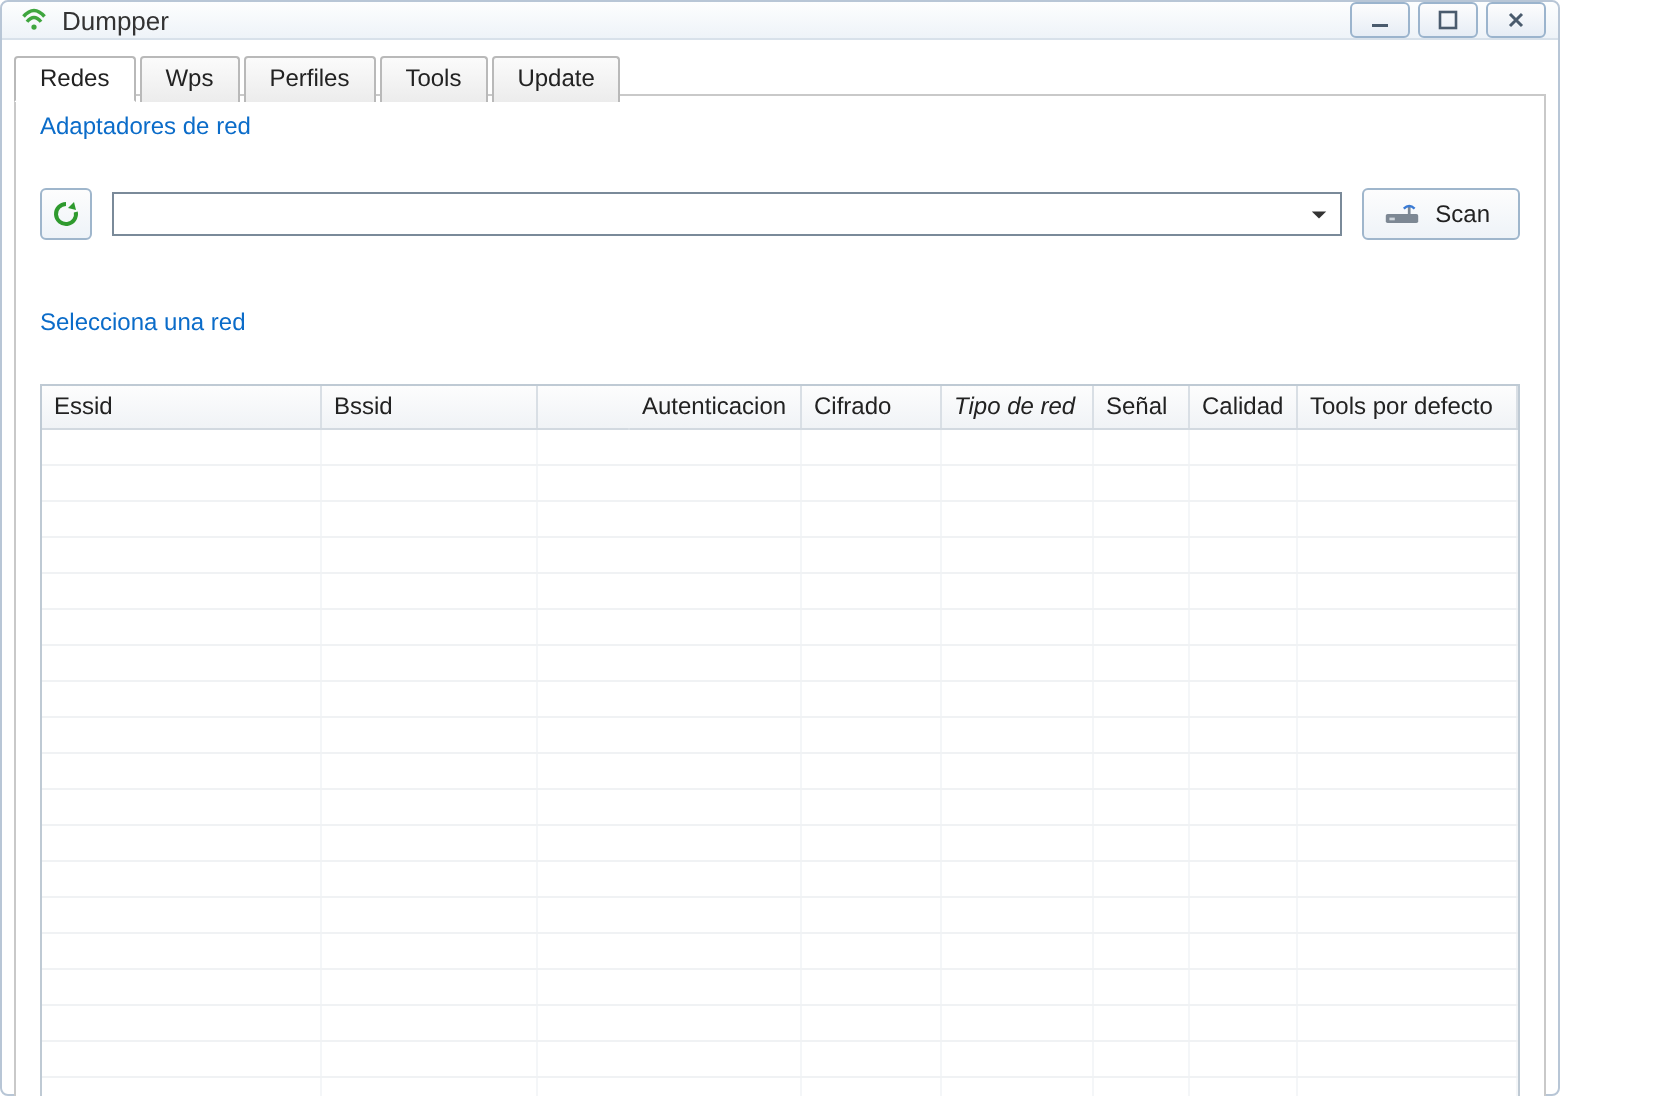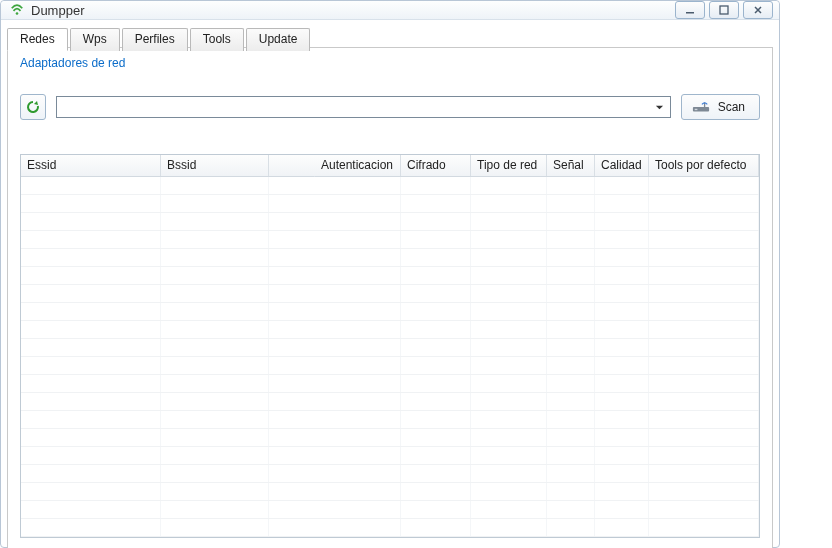--- a/index.html
+++ b/index.html
@@ -161,21 +161,21 @@
   .td {
     border-right: 1px solid #f4f6f8;
     padding: 0 6px;
   }
   
   .c0 { width: 140px; }
   .c1 { width: 108px; }
   .c2 { width: 46px; margin-top: 21px; }
   .c3 { width: 86px; }
   .c4 { width: 70px; }
-  .c5 { width: 76px; }
+  .c5 { width: 76px; font-style: italic; }
   .c6 { width: 48px; }
   .c7 { width: 54px; }
   .c8 { flex: 1; }
 </style>
 </head>
 <body>
 
 <div class="window">
 
   <div class="titlebar">
@@ -234,20 +234,21 @@
         <svg width="18" height="14" viewBox="0 0 20 14">
           <rect x="1" y="7" width="18" height="5" rx="1" fill="#7d8894"></rect>
           <rect x="3" y="9" width="3" height="1.5" fill="#cfd6dd"></rect>
           <path d="M14 7 L14 2" stroke="#7d8894" stroke-width="1.5"></path>
           <path d="M11 4 Q14 1 17 4" fill="none" stroke="#3a7bd5" stroke-width="1.3"></path>
         </svg>
         <span>Scan</span>
       </button>
     </div>
 
+    <div class="section-label">Selecciona una red</div>
 
     <div class="table-wrap">
       <div class="thead" id="thead">
           <div class="th c0">Essid</div>
           <div class="th c1">Bssid</div>
           <div class="th c2">Canal</div>
           <div class="th c3">Autenticacion</div>
           <div class="th c4">Cifrado</div>
           <div class="th c5">Tipo de red</div>
           <div class="th c6">Señal</div>

